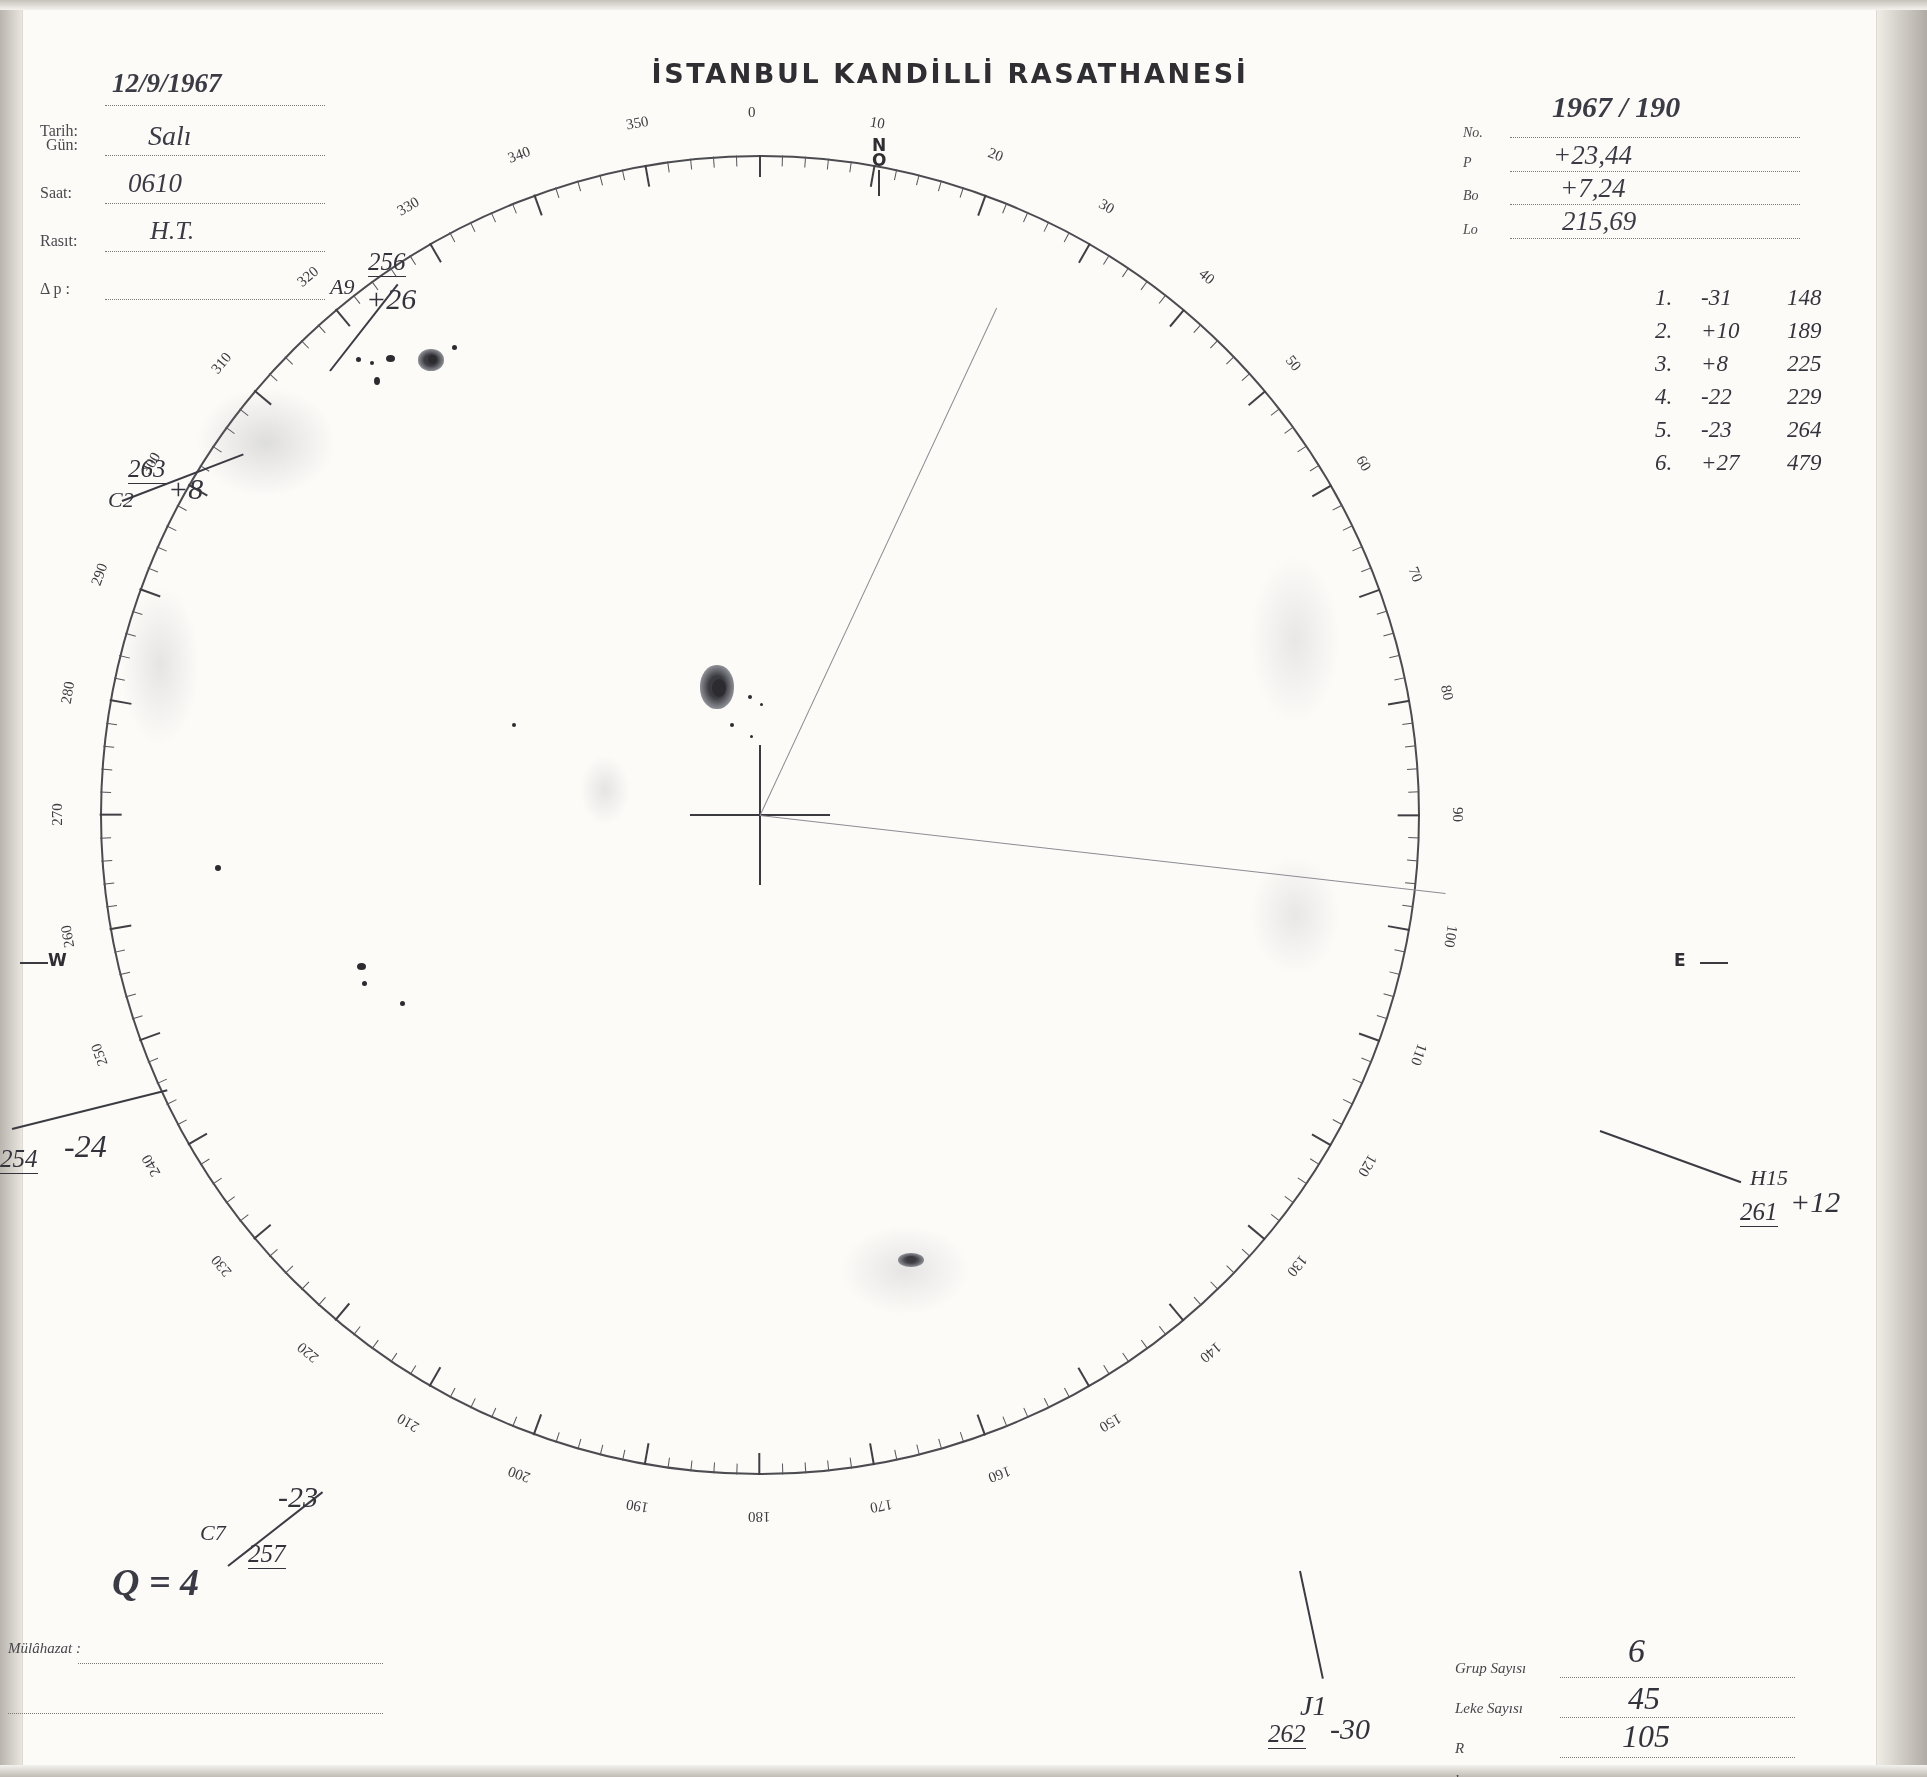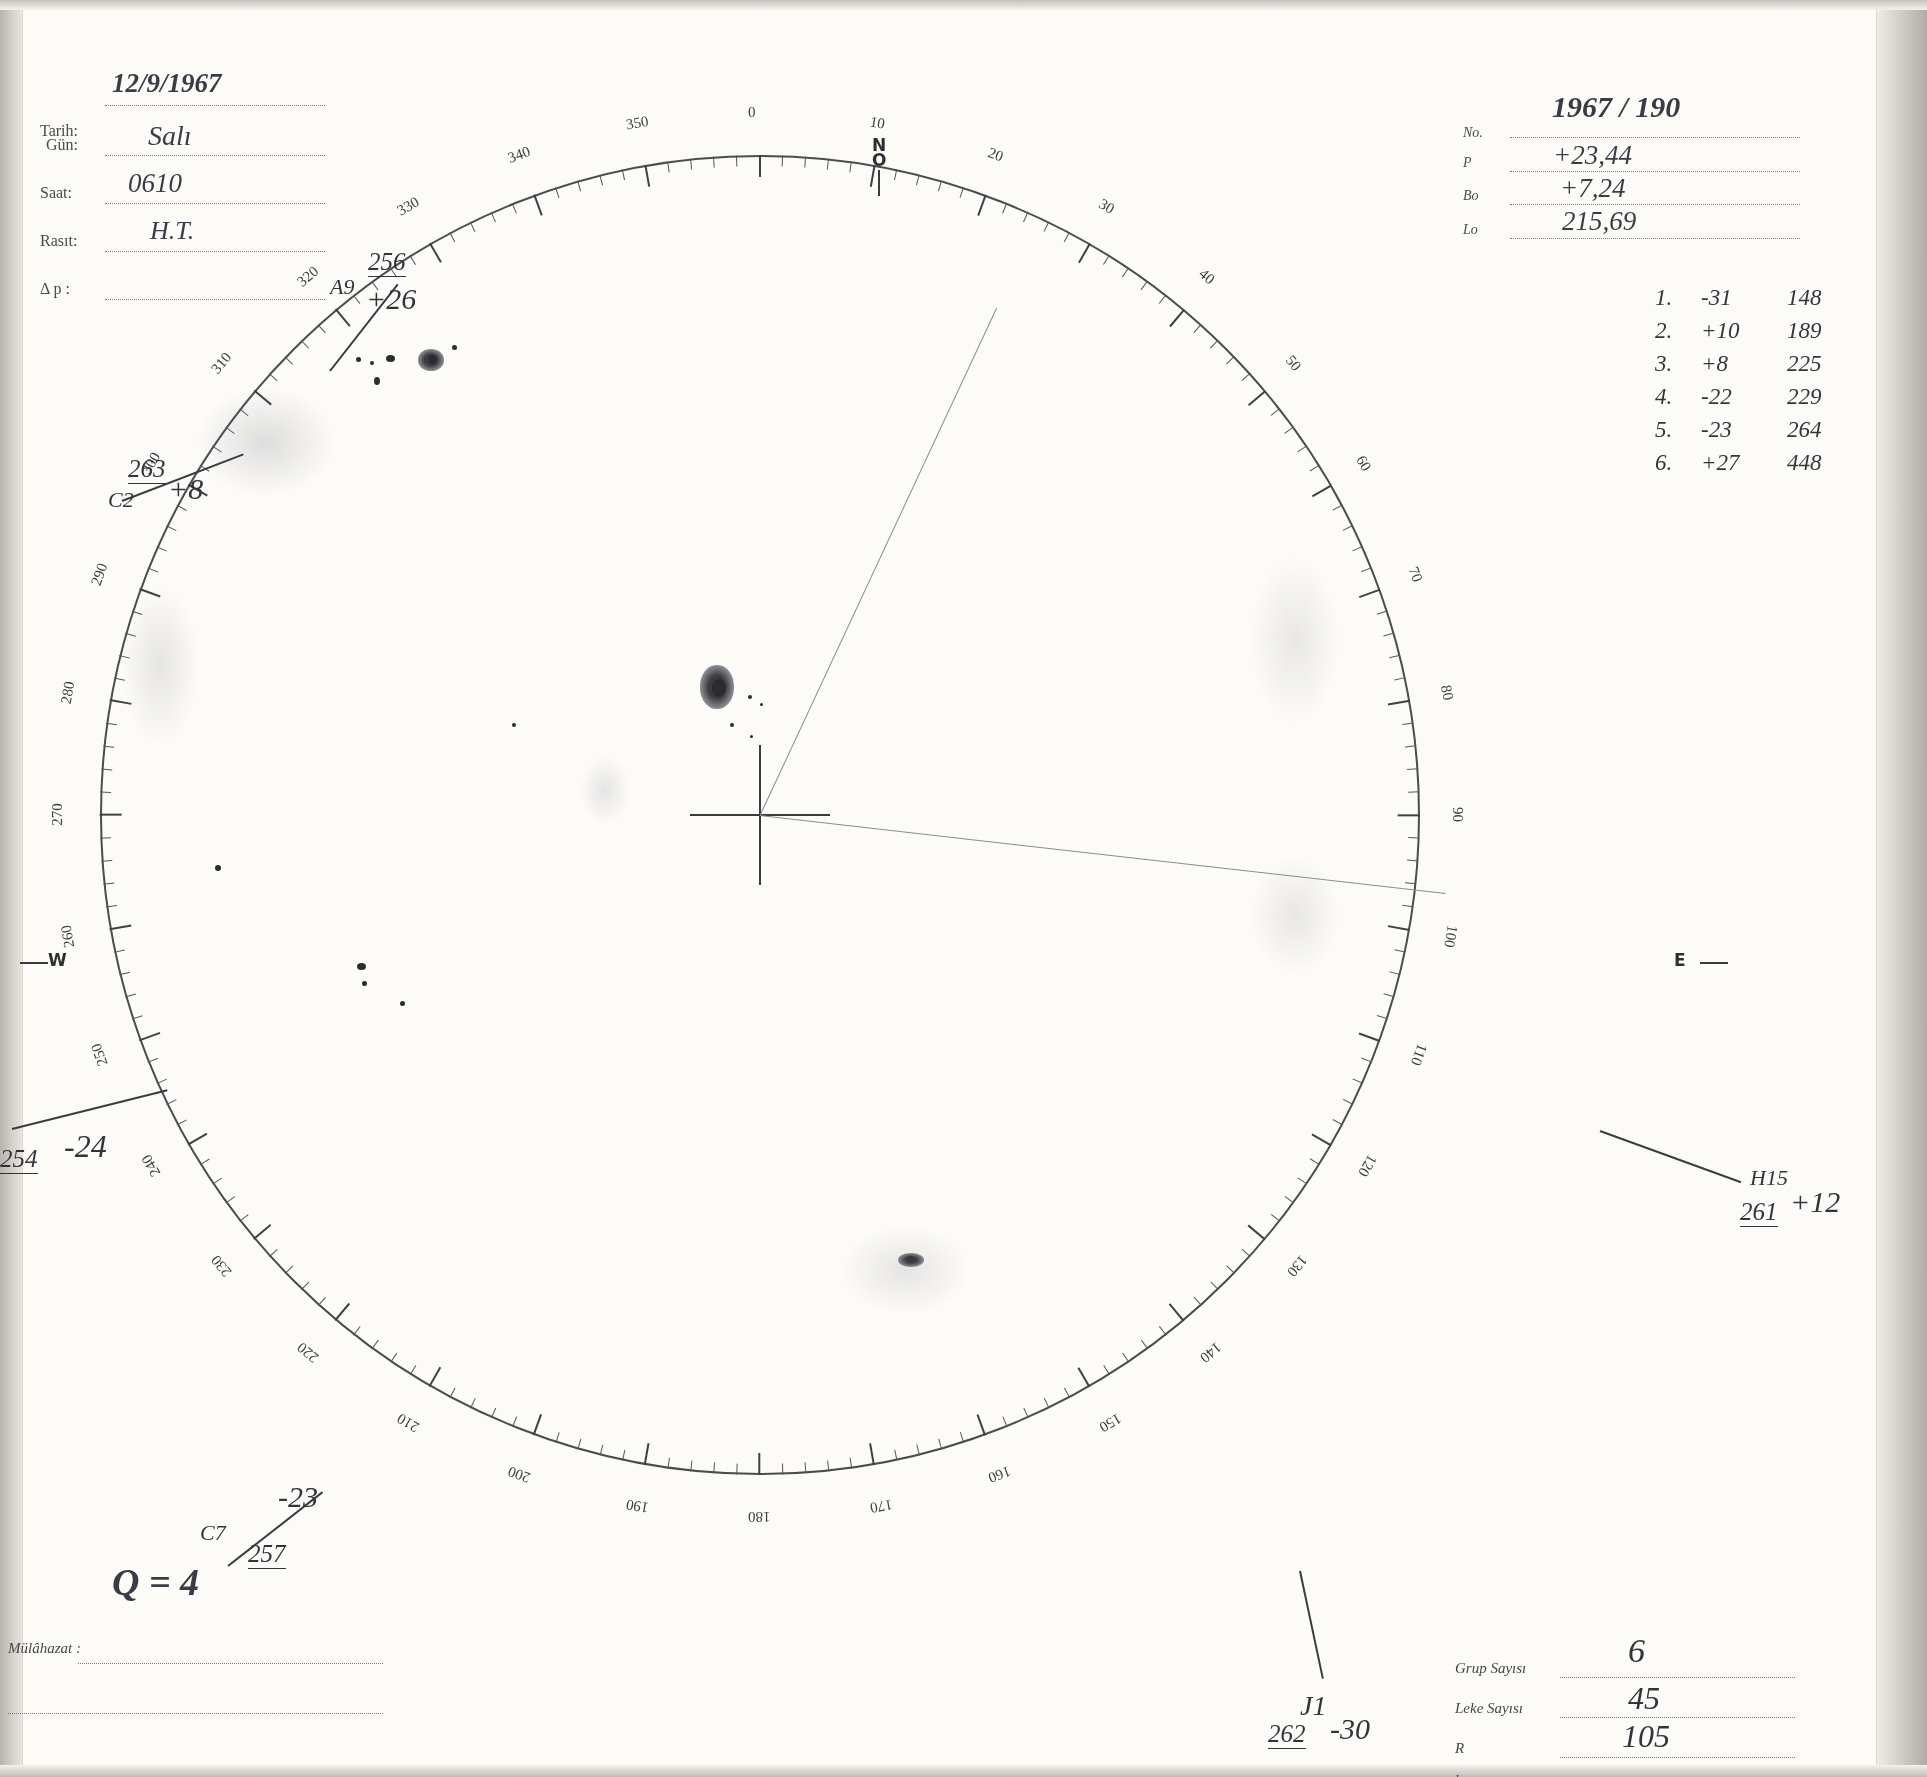--- a/index.html
+++ b/index.html
@@ -94,20 +94,21 @@
 </head>
 <body>
 
 <div id="sheet">
   <div id="paper"></div>
   <div class="edge-l"></div>
   <div class="edge-r"></div>
   <div class="edge-t"></div>
   <div class="edge-b"></div>
 
+  <div class="title">İSTANBUL KANDİLLİ RASATHANESİ</div>
 
   <div class="lbl" style="left:40px;top:86px;margin-top:36px;">Tarih:</div>
   <div class="dotline" style="left:105px;top:104px;width:220px;"></div>
   <div class="hand hand-b" style="left:112px;top:68px;font-size:27px;">12/9/1967</div>
 
   <div class="lbl" style="left:46px;top:136px;">Gün:</div>
   <div class="dotline" style="left:105px;top:154px;width:220px;"></div>
   <div class="hand" style="left:148px;top:120px;font-size:28px;">Salı</div>
 
   <div class="lbl" style="left:40px;top:184px;">Saat:</div>
@@ -137,21 +138,21 @@
   <div class="rlbl" style="left:1463px;top:222px;">Lo</div>
   <div class="dotline" style="left:1510px;top:237px;width:290px;"></div>
   <div class="hand" style="left:1562px;top:206px;font-size:27px;">215,69</div>
 
   <div class="glist">
     <div class="row"><span class="n">1.</span><span class="v">-31</span><span class="l">148</span></div>
     <div class="row"><span class="n">2.</span><span class="v">+10</span><span class="l">189</span></div>
     <div class="row"><span class="n">3.</span><span class="v">+8</span><span class="l">225</span></div>
     <div class="row"><span class="n">4.</span><span class="v">-22</span><span class="l">229</span></div>
     <div class="row"><span class="n">5.</span><span class="v">-23</span><span class="l">264</span></div>
-    <div class="row"><span class="n">6.</span><span class="v">+27</span><span class="l">448</span></div>
+    <div class="row"><span class="n">6.</span><span class="v">+27</span><span class="l">479</span></div>
   </div>
 
   <div id="disc">
     <div class="limb"></div>
     <div class="tickwrap" id="ticks">
         <div class="tick major" style="transform: rotate(0deg);"></div>
         <div class="tick minor" style="transform: rotate(2deg);"></div>
         <div class="tick minor" style="transform: rotate(4deg);"></div>
         <div class="tick minor" style="transform: rotate(6deg);"></div>
         <div class="tick minor" style="transform: rotate(8deg);"></div>

